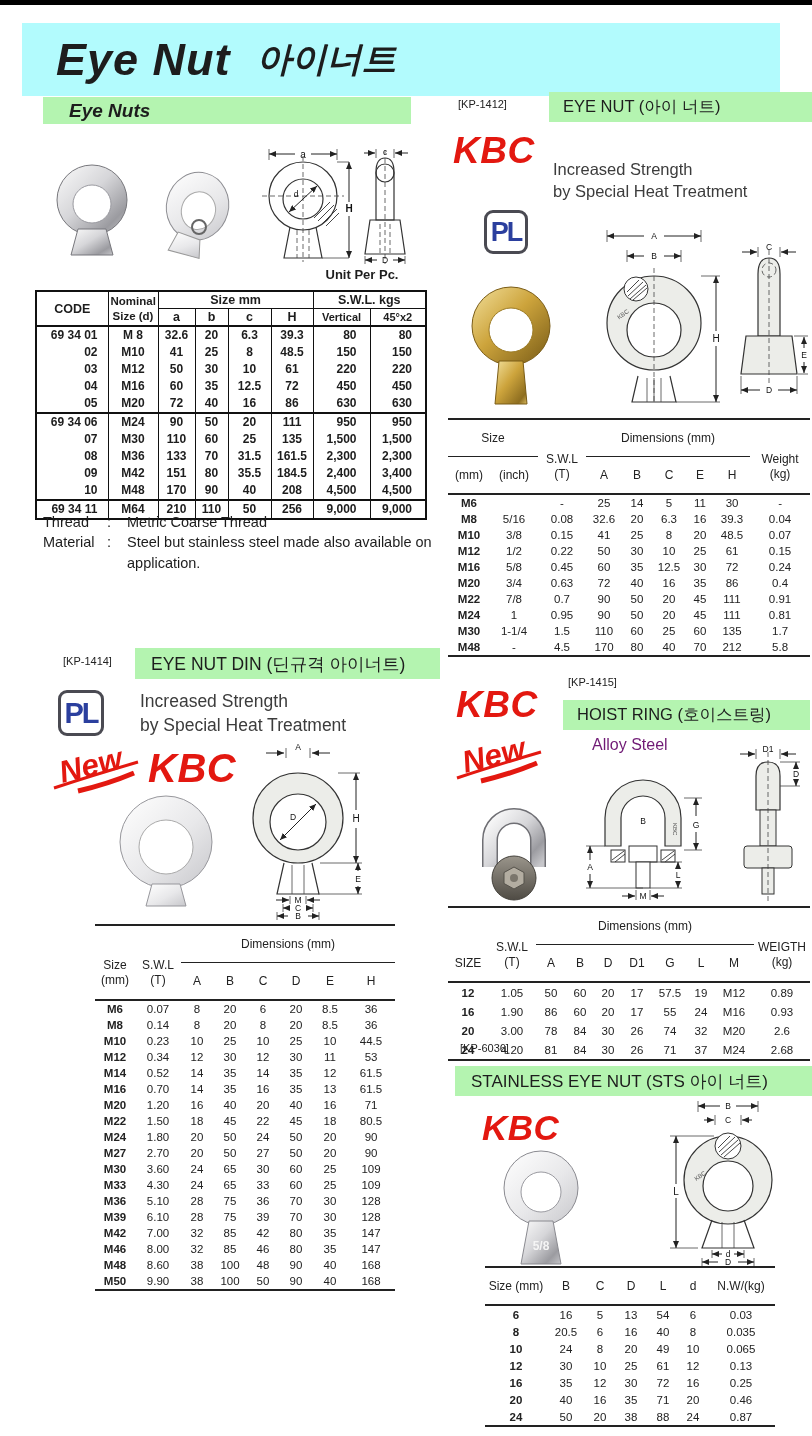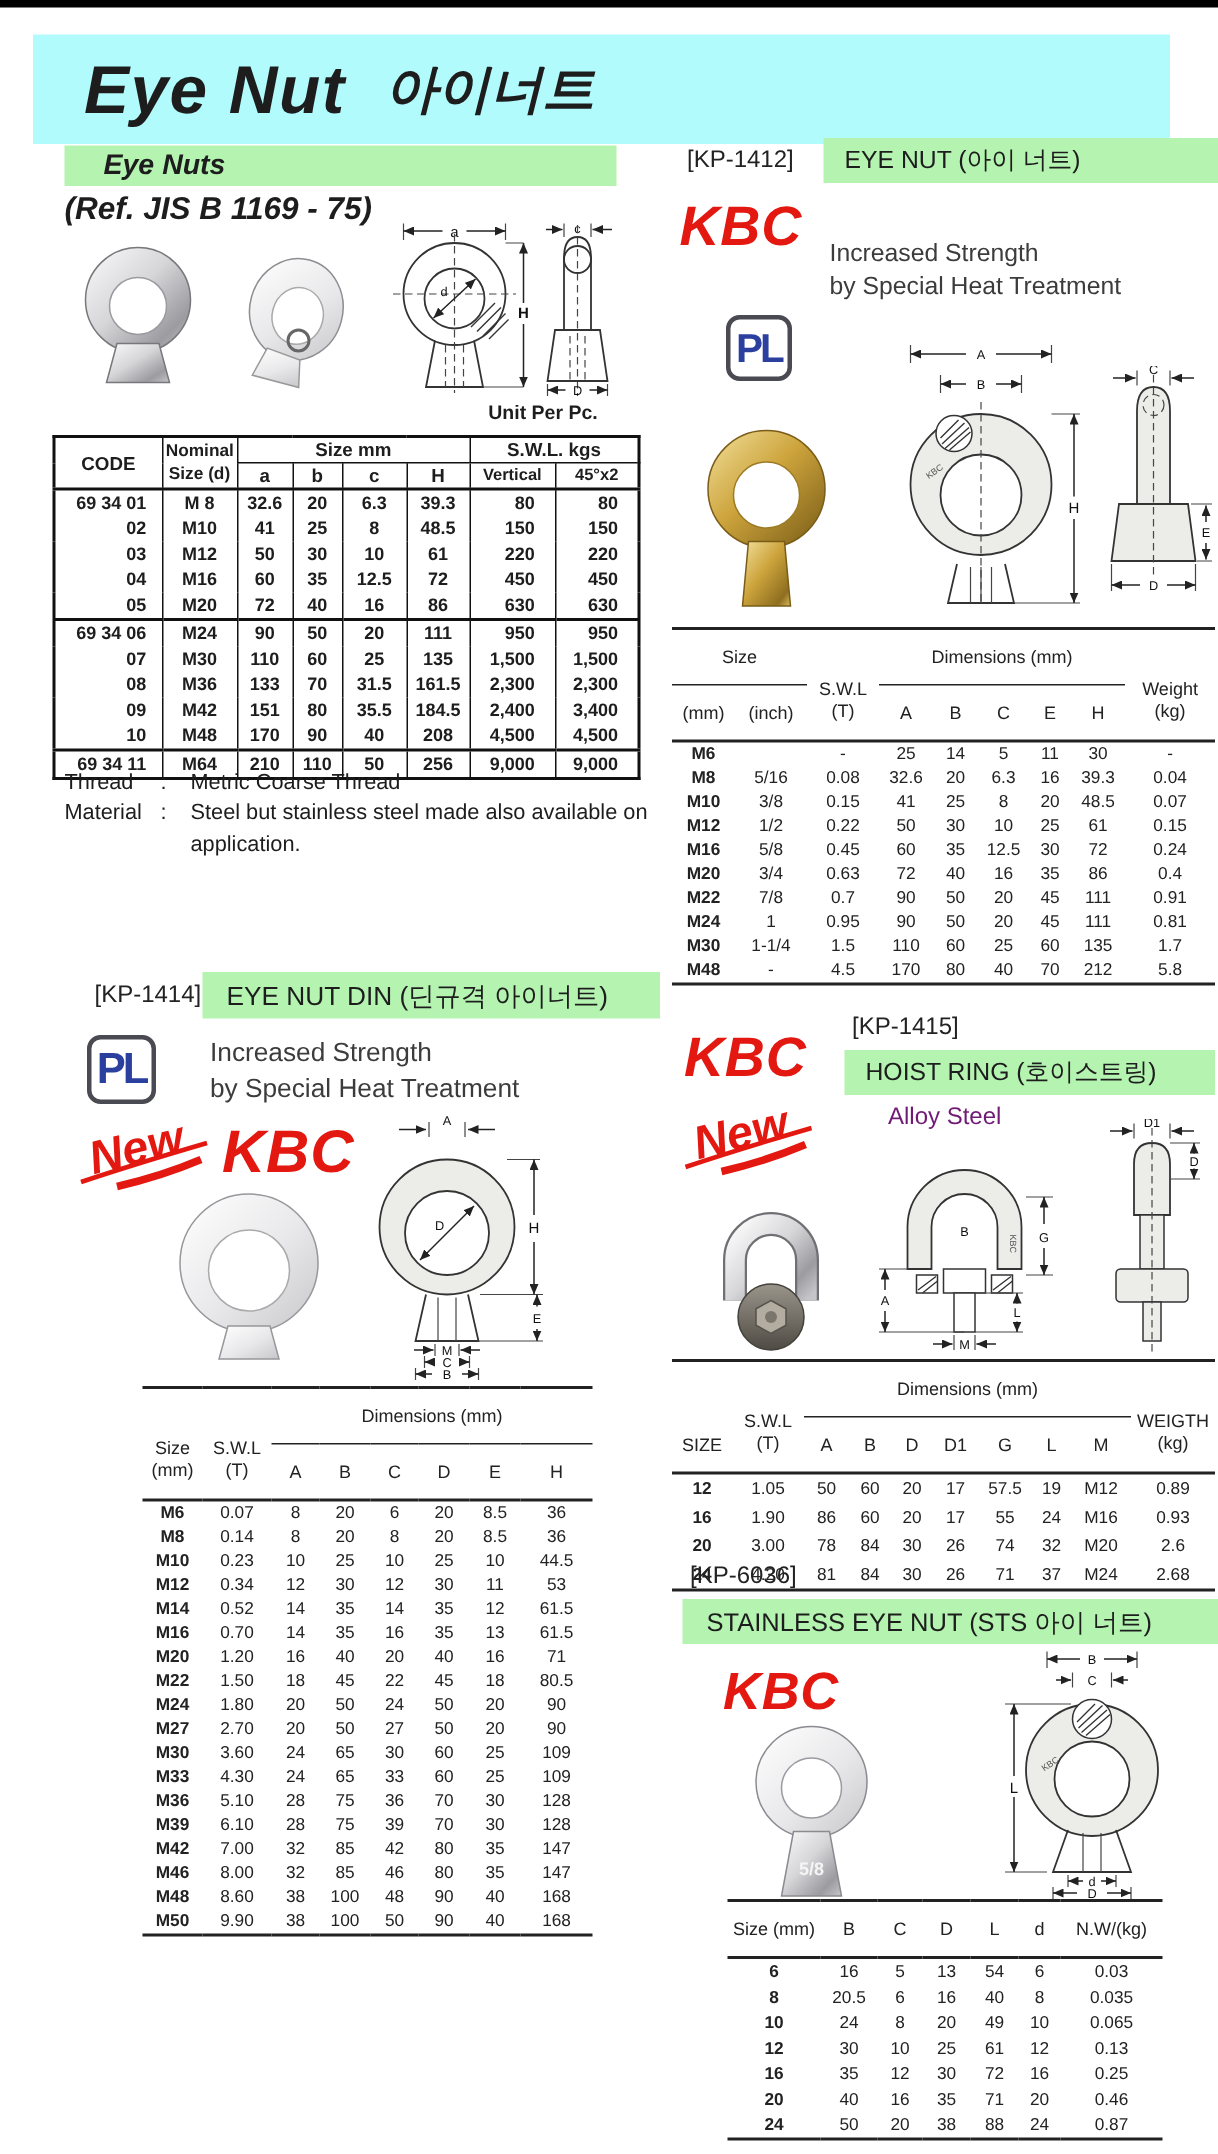--- a/index.html
+++ b/index.html
@@ -5,21 +5,21 @@
   html,body{margin:0;padding:0;background:#fff;}
   .page{position:relative;width:812px;height:1436px;background:#fff;overflow:hidden;
         font-family:"Liberation Sans","DejaVu Sans",sans-serif;color:#1d1d1d;}
   .abs{position:absolute;}
   .topbar{left:0;top:0;width:812px;height:5px;background:#000;}
   .title-banner{left:22px;top:23px;width:758px;height:73px;background:#b2fbfd;
         display:flex;align-items:center;padding-left:34px;box-sizing:border-box;}
   .title-en{font-size:45px;font-weight:bold;font-style:italic;letter-spacing:1px;}
   .title-ko{font-size:35px;font-weight:bold;font-style:italic;margin-left:26px;}
   .banner-green{background:#b4f4b0;display:flex;align-items:center;box-sizing:border-box;}
-  .code-label{font-size:16px;color:#222;}
+  .code-label{font-size:11px;color:#222;}
   .ref{font-size:21px;font-weight:bold;font-style:italic;}
   .strength{font-size:17px;color:#3c3c3c;line-height:1.35;}
   .kbc{color:#e31810;font-weight:bold;font-style:italic;letter-spacing:.5px;line-height:1;}
   .pl{width:46px;height:46px;border:3px solid #4a4a52;border-radius:9px;background:#fff;
       color:#2b3f9e;font-size:29px;font-weight:bold;display:flex;align-items:center;
       justify-content:center;letter-spacing:-2px;box-sizing:border-box;}
   .unit-note{font-weight:bold;font-size:13px;text-align:center;}
   .note-block{font-size:14.5px;}
   .note-row{display:flex;line-height:1.4;}
   .note-lab{width:64px;}
@@ -106,21 +106,20 @@
   <div class="abs topbar"></div>
 
   <div class="abs banner-green" style="left:43px;top:97px;width:368px;height:27px;padding-left:26px;font-size:19px;font-weight:bold;font-style:italic">
     <span>Eye Nuts</span>
   </div>
 
   <div class="abs title-banner">
     <span class="title-en">Eye Nut</span>
     <span class="title-ko">아이너트</span>
   </div>
-  <div class="abs ref" style="left:43px;top:128px">(Ref. JIS B 1169 - 75)</div>
 
   <svg class="abs" style="left:40px;top:158px" width="104" height="100">
     <circle cx="52" cy="42" r="35" fill="url(#gSilver)" stroke="#77777c"></circle>
     <circle cx="52" cy="46" r="19" fill="#fff" stroke="#9a9aa0"></circle>
     <path d="M38,71 L31,97 L73,97 L66,71 Z" fill="url(#gSilver)" stroke="#77777c"></path>
   </svg>
   <svg class="abs" style="left:152px;top:164px" width="88" height="96">
     <g transform="rotate(15 44 48)">
       <ellipse cx="44" cy="42" rx="31" ry="34" fill="url(#gSilverL)" stroke="#8d8d92"></ellipse>
       <ellipse cx="46" cy="46" rx="17" ry="19" fill="#fff" stroke="#aaa"></ellipse>

